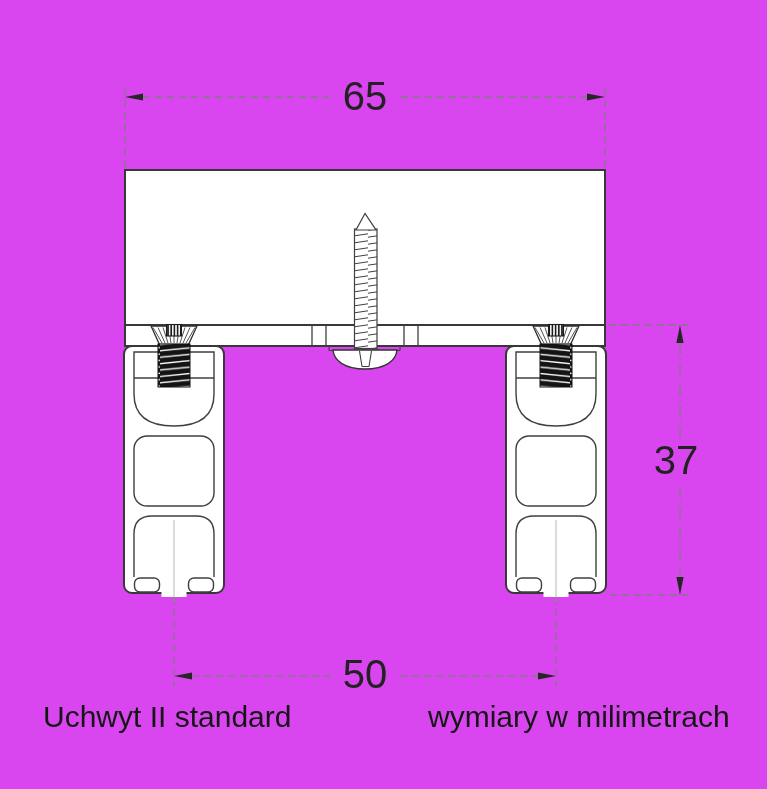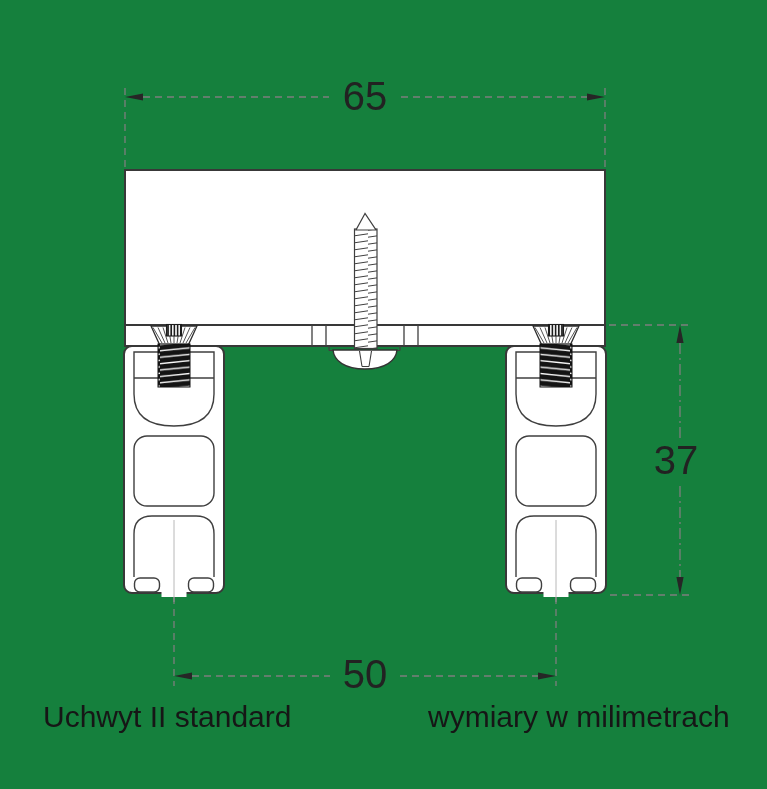--- a/index.html
+++ b/index.html
@@ -1,19 +1,19 @@
 <!DOCTYPE html>
 <html><head>
 <meta charset="utf-8">
 <style>
   html,body{margin:0;padding:0;background:#ffffff;}
   .stage{
     position:relative;
     width:767px;height:789px;
-    background:#15803d;
+    background:#d946ef;
     overflow:hidden;
     font-family:"Liberation Sans", sans-serif;
   }
   svg{display:block;}
   .outline{stroke:#383838;fill:#ffffff;}
   .detail{stroke:#3f3f3f;fill:none;}
   .dim{stroke:#7d7d7d;fill:none;stroke-width:1.3;}
   .dashed{stroke-dasharray:7 5;}
   .dashdot{stroke-dasharray:11 4 2 4;}
   .arrow{fill:#262626;stroke:none;}

